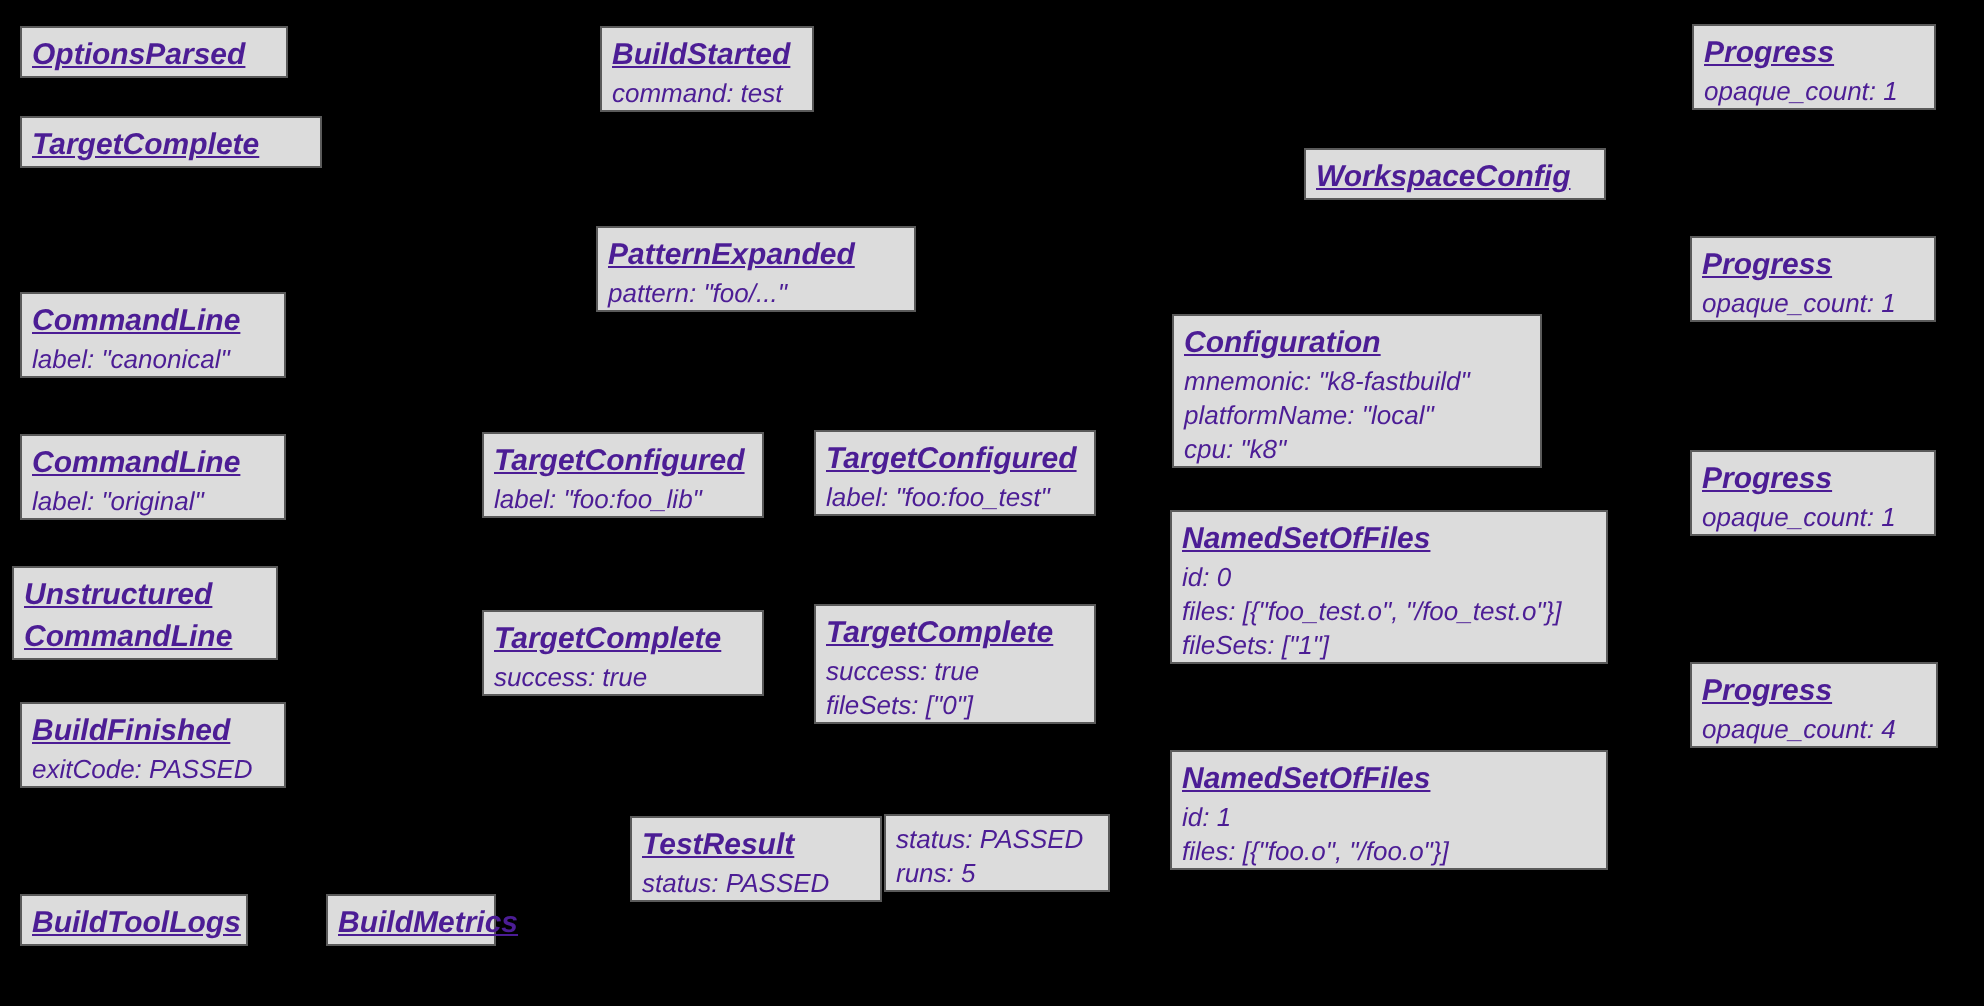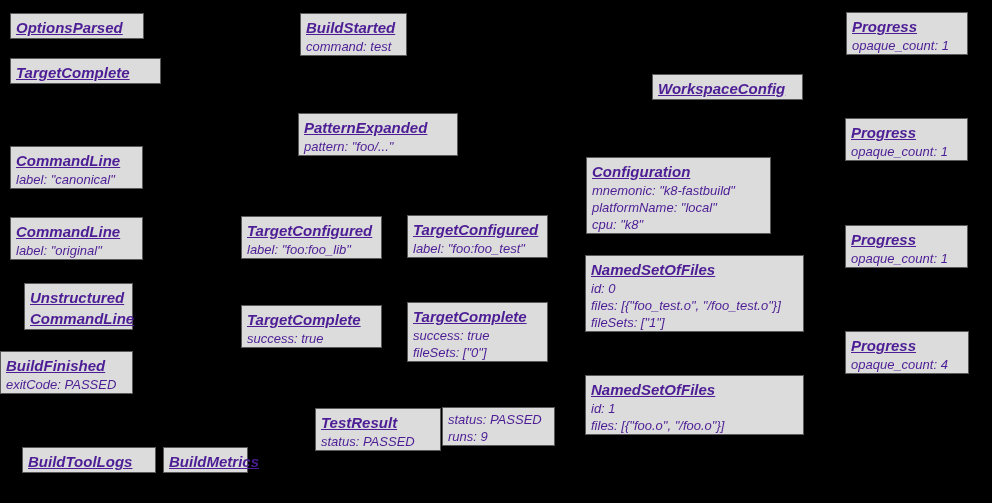--- a/index.html
+++ b/index.html
@@ -54,31 +54,31 @@
   <div class="node" style="left:10px; top:146px; width:133px">
     <span class="t">CommandLine</span>
     <span class="l">label: "canonical"</span>
   </div>
 
   <div class="node" style="left:10px; top:217px; width:133px">
     <span class="t">CommandLine</span>
     <span class="l">label: "original"</span>
   </div>
 
-  <div class="node" style="left:24px; top:283px; width:109px">
+  <div class="node" style="left:6px; top:283px; width:133px">
     <span class="t">Unstructured</span>
     <span class="t">CommandLine</span>
   </div>
 
-  <div class="node" style="left:0; top:351px; width:133px">
+  <div class="node" style="left:10px; top:351px; width:133px">
     <span class="t">BuildFinished</span>
     <span class="l">exitCode: PASSED</span>
   </div>
 
-  <div class="node" style="left:22px; top:447px; width:134px">
+  <div class="node" style="left:10px; top:447px; width:114px">
     <span class="t">BuildToolLogs</span>
   </div>
 
   <div class="node" style="left:163px; top:447px; width:85px">
     <span class="t">BuildMetrics</span>
   </div>
 
   <div class="node" style="left:298px; top:113px; width:160px">
     <span class="t">PatternExpanded</span>
     <span class="l">pattern: "foo/..."</span>
@@ -110,21 +110,21 @@
     <span class="l">fileSets: ["0"]</span>
   </div>
 
   <div class="node" style="left:315px; top:408px; width:126px">
     <span class="t">TestResult</span>
     <span class="l">status: PASSED</span>
   </div>
 
   <div class="node" style="left:442px; top:407px; width:113px">
     <span class="l">status: PASSED</span>
-    <span class="l">runs: 9</span>
+    <span class="l">runs: 5</span>
   </div>
 
   <div class="node" style="left:652px; top:74px; width:151px">
     <span class="t">WorkspaceConfig</span>
   </div>
 
   <div class="node" style="left:586px; top:157px; width:185px">
     <span class="t">Configuration</span>
     <span class="l">mnemonic: "k8-fastbuild"</span>
     <span class="l">platformName: "local"</span>

